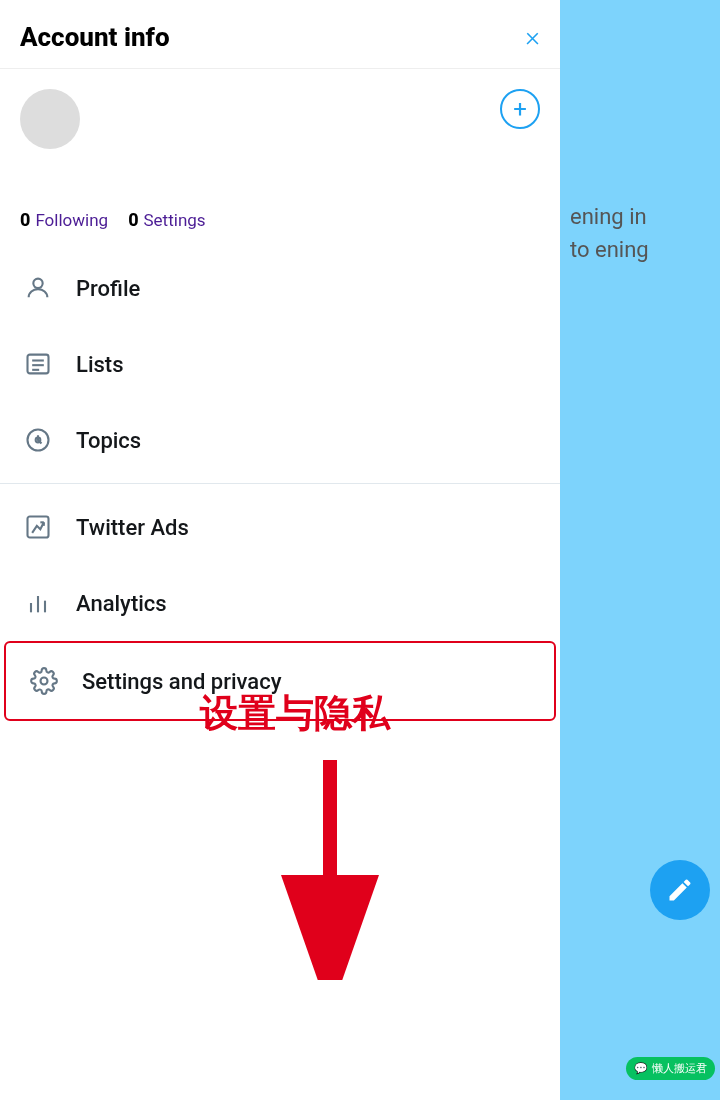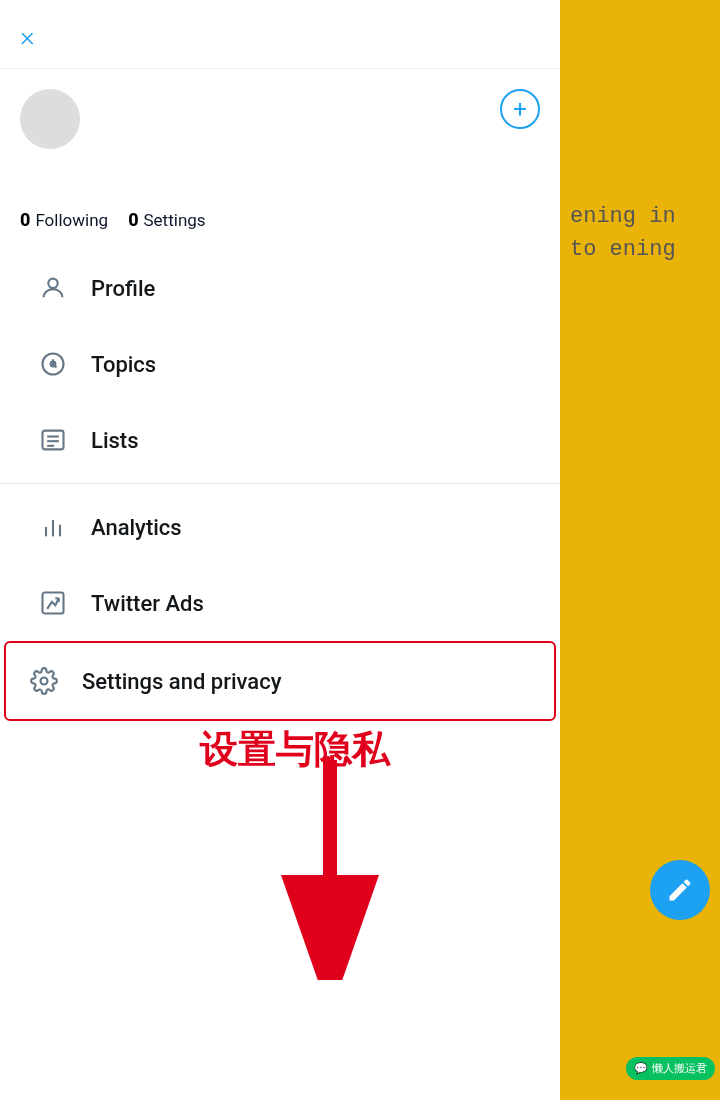--- a/index.html
+++ b/index.html
@@ -26,23 +26,22 @@
       background: #fff;
       position: relative;
       z-index: 2;
       display: flex;
       flex-direction: column;
     }
 
     
     .right-bg {
       flex: 1;
-      background: #eab308;
-      position: relative;
-      font-family: Liberation Mono, monospace;
+      background: #7dd3fc;
+      position: relative;
     }
 
     .right-bg-text {
       position: absolute;
       top: 200px;
       left: 10px;
       color: #555;
       font-size: 22px;
       line-height: 1.5;
     }
@@ -151,37 +150,36 @@
     }
 
     .stat-number {
       font-size: 18px;
       font-weight: 800;
       color: #000;
     }
 
     .stat-label {
       font-size: 17px;
-      color: #0f172a;
+      color: #4c1d95;
     }
 
     
     .menu-list {
       flex: 1;
       overflow-y: auto;
     }
 
     .menu-item {
       display: flex;
       align-items: center;
       padding: 20px 20px;
       cursor: pointer;
       gap: 20px;
       border-bottom: none;
-      margin-left: 15px;
     }
 
     .menu-icon {
       width: 36px;
       height: 36px;
       display: flex;
       align-items: center;
       justify-content: center;
       color: #657786;
       flex-shrink: 0;
@@ -213,21 +211,21 @@
       top: 0;
       left: 0;
       width: 560px;
       height: 1100px;
       pointer-events: none;
       z-index: 10;
     }
 
     .annotation-text {
       position: absolute;
-      top: 724px;
+      top: 688px;
       left: 200px;
       color: #e0001b;
       font-size: 38px;
       font-weight: 700;
       white-space: nowrap;
     }
 
     svg.arrow-svg {
       position: absolute;
       top: 750px;
@@ -237,20 +235,21 @@
     }
   </style>
 </head>
 <body>
 
 <div class="screen">
 
   <div class="drawer">
 
     <div class="drawer-header">
+      <span class="drawer-title">Account info</span>
       <span class="close-btn">×</span>
     </div>
 
     <div class="avatar-area">
       <div class="avatar-circle"></div>
       <div class="add-account-btn">
         <span>+</span>
       </div>
     </div>
 
@@ -275,65 +274,65 @@
             <circle cx="12" cy="8" r="4"></circle>
             <path d="M4 20c0-4 3.6-7 8-7s8 3 8 7"></path>
           </svg>
         </div>
         <span class="menu-label">Profile</span>
       </div>
 
       <div class="menu-item">
         <div class="menu-icon">
           <svg width="28" height="28" viewBox="0 0 24 24" fill="none" stroke="#657786" stroke-width="1.8">
-            <circle cx="12" cy="12" r="9"></circle>
-            <path d="M12 8v4l3 3"></path>
-            <circle cx="12" cy="12" r="2"></circle>
-          </svg>
-        </div>
-        <span class="menu-label">Topics</span>
-      </div>
-
-      <div class="menu-item">
-        <div class="menu-icon">
-          <svg width="28" height="28" viewBox="0 0 24 24" fill="none" stroke="#657786" stroke-width="1.8">
             <rect x="3" y="4" width="18" height="16" rx="2"></rect>
             <line x1="7" y1="9" x2="17" y2="9"></line>
             <line x1="7" y1="13" x2="17" y2="13"></line>
             <line x1="7" y1="17" x2="13" y2="17"></line>
           </svg>
         </div>
         <span class="menu-label">Lists</span>
       </div>
 
+      <div class="menu-item">
+        <div class="menu-icon">
+          <svg width="28" height="28" viewBox="0 0 24 24" fill="none" stroke="#657786" stroke-width="1.8">
+            <circle cx="12" cy="12" r="9"></circle>
+            <path d="M12 8v4l3 3"></path>
+            <circle cx="12" cy="12" r="2"></circle>
+          </svg>
+        </div>
+        <span class="menu-label">Topics</span>
+      </div>
+
 
 
       <div class="menu-divider"></div>
-
-      <div class="menu-item">
-        <div class="menu-icon">
-          <svg width="28" height="28" viewBox="0 0 24 24" fill="none" stroke="#657786" stroke-width="1.8">
-            <line x1="6" y1="20" x2="6" y2="12"></line>
-            <line x1="12" y1="20" x2="12" y2="6"></line>
-            <line x1="18" y1="20" x2="18" y2="10"></line>
-          </svg>
-        </div>
-        <span class="menu-label">Analytics</span>
-      </div>
 
       <div class="menu-item">
         <div class="menu-icon">
           <svg width="28" height="28" viewBox="0 0 24 24" fill="none" stroke="#657786" stroke-width="1.8">
             <rect x="3" y="3" width="18" height="18" rx="2"></rect>
             <polyline points="7 17 11 11 14 14 17 8"></polyline>
             <path d="M17 8h-3"></path>
             <path d="M17 8v3"></path>
           </svg>
         </div>
         <span class="menu-label">Twitter Ads</span>
+      </div>
+
+      <div class="menu-item">
+        <div class="menu-icon">
+          <svg width="28" height="28" viewBox="0 0 24 24" fill="none" stroke="#657786" stroke-width="1.8">
+            <line x1="6" y1="20" x2="6" y2="12"></line>
+            <line x1="12" y1="20" x2="12" y2="6"></line>
+            <line x1="18" y1="20" x2="18" y2="10"></line>
+          </svg>
+        </div>
+        <span class="menu-label">Analytics</span>
       </div>
 
       <div class="menu-item highlighted">
         <div class="menu-icon">
           <svg width="28" height="28" viewBox="0 0 24 24" fill="none" stroke="#657786" stroke-width="1.8">
             <circle cx="12" cy="12" r="3"></circle>
             <path d="M19.4 15a1.65 1.65 0 0 0 .33 1.82l.06.06a2 2 0 0 1-2.83 2.83l-.06-.06a1.65 1.65 0 0 0-1.82-.33 1.65 1.65 0 0 0-1 1.51V21a2 2 0 0 1-4 0v-.09A1.65 1.65 0 0 0 9 19.4a1.65 1.65 0 0 0-1.82.33l-.06.06a2 2 0 0 1-2.83-2.83l.06-.06A1.65 1.65 0 0 0 4.68 15a1.65 1.65 0 0 0-1.51-1H3a2 2 0 0 1 0-4h.09A1.65 1.65 0 0 0 4.6 9a1.65 1.65 0 0 0-.33-1.82l-.06-.06a2 2 0 0 1 2.83-2.83l.06.06A1.65 1.65 0 0 0 9 4.68a1.65 1.65 0 0 0 1-1.51V3a2 2 0 0 1 4 0v.09a1.65 1.65 0 0 0 1 1.51 1.65 1.65 0 0 0 1.82-.33l.06-.06a2 2 0 0 1 2.83 2.83l-.06.06A1.65 1.65 0 0 0 19.4 9a1.65 1.65 0 0 0 1.51 1H21a2 2 0 0 1 0 4h-.09a1.65 1.65 0 0 0-1.51 1z"></path>
           </svg>
         </div>
         <span class="menu-label">Settings and privacy</span>

